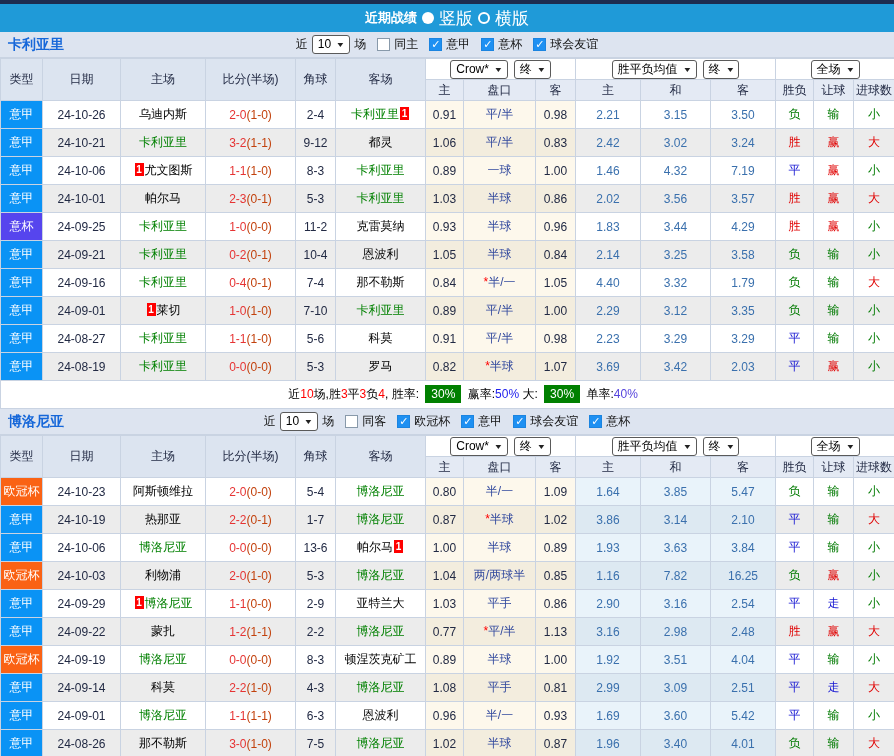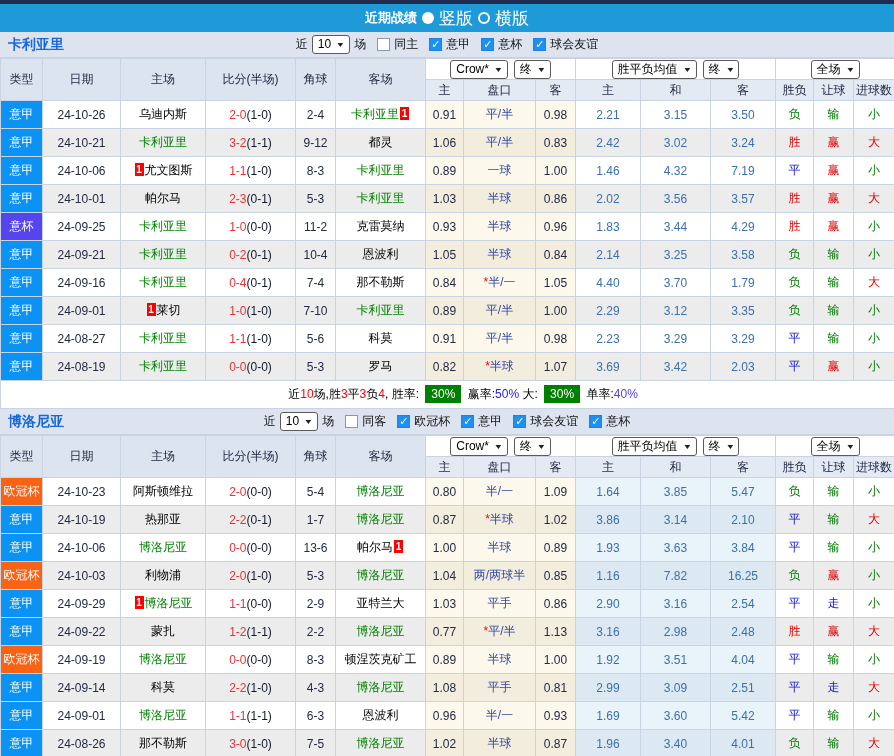--- a/index.html
+++ b/index.html
@@ -63,21 +63,21 @@
   .cream { background:#fdf8ec; }
   tr.even .cream { background:#f3edde; }
   .euro { background:#fff; color:#3a70ad; }
   tr.even .euro { background:#ececec; }
   table.tinted .euro { background:#e9f3fa; }
   table.tinted tr.even .euro { background:#dde9f2; }
 
   .green { color:#008000; }
   .dark  { color:#000; }
   .ft { color:#e63333; }
-  .ht { color:#0f172a; }
+  .ht { color:#c2410c; }
   .handi { color:#334a9e; }
   .star { color:#ff0000; }
   .rc {
     display:inline-block; background:#ff0000; color:#fff; width:9px; height:13px;
     line-height:13px; font-size:10px; font-weight:bold; margin:0 1px; vertical-align:1px;
   }
   .res-r { color:#e00000; }
   .res-b { color:#1414d2; }
   .res-g { color:#007a00; }
 
@@ -283,21 +283,21 @@
             <td class="lg seriea">意甲</td>
             <td class="plain">24-09-16</td>
             <td class="plain"><span class="green">卡利亚里</span></td>
             <td class="plain"><span class="ft">0-4</span><span class="ht">(0-1)</span></td>
             <td class="plain">7-4</td>
             <td class="plain"><span class="dark">那不勒斯</span></td>
             <td class="cream">0.84</td>
             <td class="cream handi"><span class="star">*</span><span>半/一</span></td>
             <td class="cream">1.05</td>
             <td class="euro">4.40</td>
-            <td class="euro">3.70</td>
+            <td class="euro">3.32</td>
             <td class="euro">1.79</td>
             <td class="plain res-g">负</td>
             <td class="plain res-g">输</td>
             <td class="plain res-r">大</td>
           </tr>
           <tr class="even">
             <td class="lg seriea">意甲</td>
             <td class="plain">24-09-01</td>
             <td class="plain"><span class="rc">1</span><span class="dark">莱切</span></td>
             <td class="plain"><span class="ft">1-0</span><span class="ht">(1-0)</span></td>

